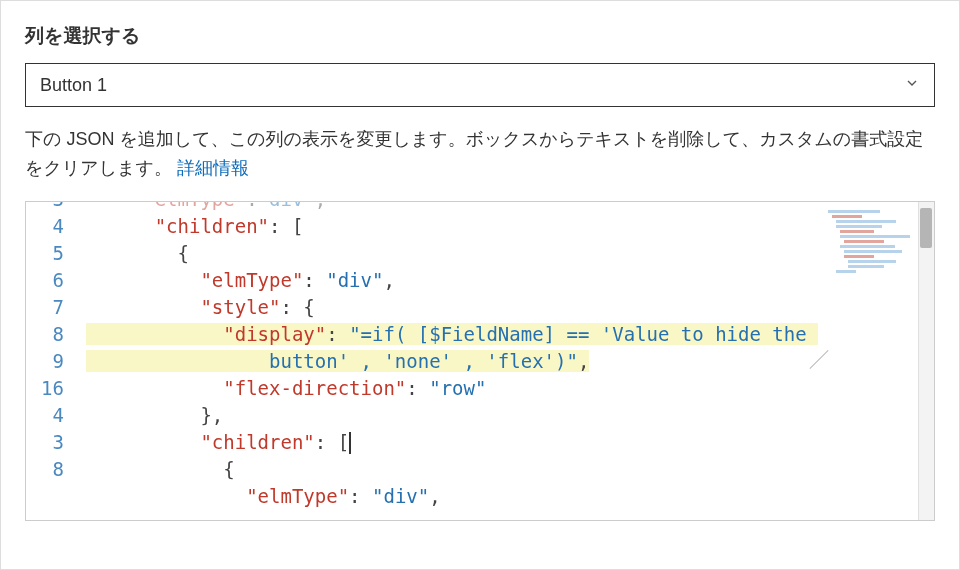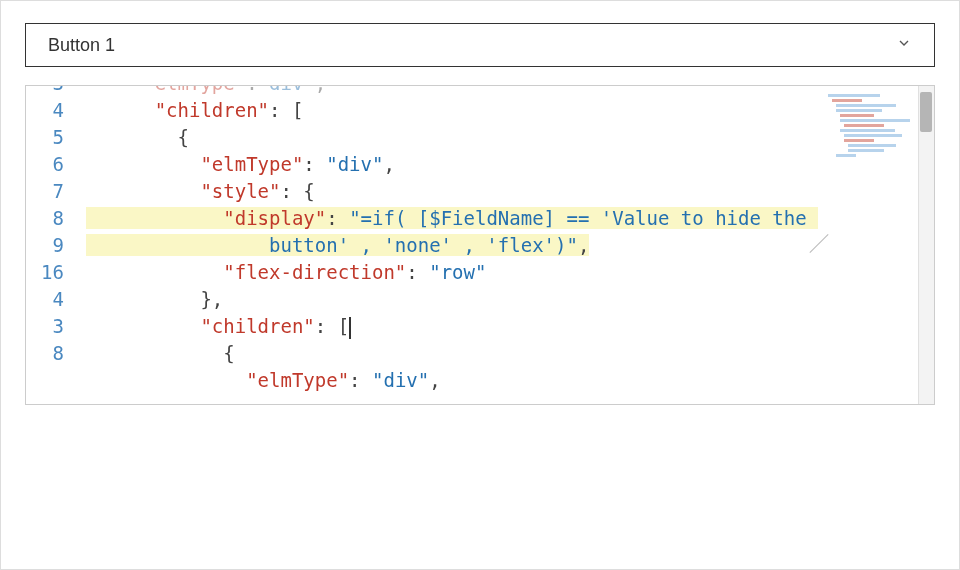--- a/index.html
+++ b/index.html
@@ -22,21 +22,21 @@
       font-weight: 700;
       margin-bottom: 14px;
     }
     .select-box {
       width: 100%;
       height: 44px;
       border: 1px solid #333;
       display: flex;
       align-items: center;
       justify-content: space-between;
-      padding: 0 22px;
+      padding: 0 14px;
       margin-bottom: 18px;
       cursor: pointer;
     }
     .select-box span { font-size: 18px; }
     .chevron svg { width: 16px; height: 16px; }
     .desc { font-size: 18px; line-height: 1.6; margin-bottom: 18px; }
     .link { color: #0b6cbc; cursor: pointer; }
     .editor {
       border: 1px solid #ccc;
       width: 100%;
@@ -116,30 +116,34 @@
       width: 12px;
       height: 40px;
       background: #b5b5b5;
       border-radius: 2px;
     }
   </style>
 </head>
 <body>
 
 <div class="container">
+  <h2 class="title">列を選択する</h2>
 
   <div class="select-box">
     <span>Button 1</span>
     <span class="chevron">
       <svg viewBox="0 0 24 24" fill="none" stroke="#555" stroke-width="2">
           <polyline points="6 9 12 15 18 9"></polyline>
         </svg>
     </span>
   </div>
 
+  <p class="desc">
+    <span>下の JSON を追加して、この列の表示を変更します。ボックスからテキストを削除して、カスタムの書式設定をクリアします。 </span><span class="link">詳細情報</span>
+  </p>
 
   <div class="editor">
     <div class="editor-inner">
       <div class="gutter" id="gutter">
           <div>3</div>
           <div>4</div>
           <div>5</div>
           <div>6</div>
           <div>7</div>
           <div>8</div>

